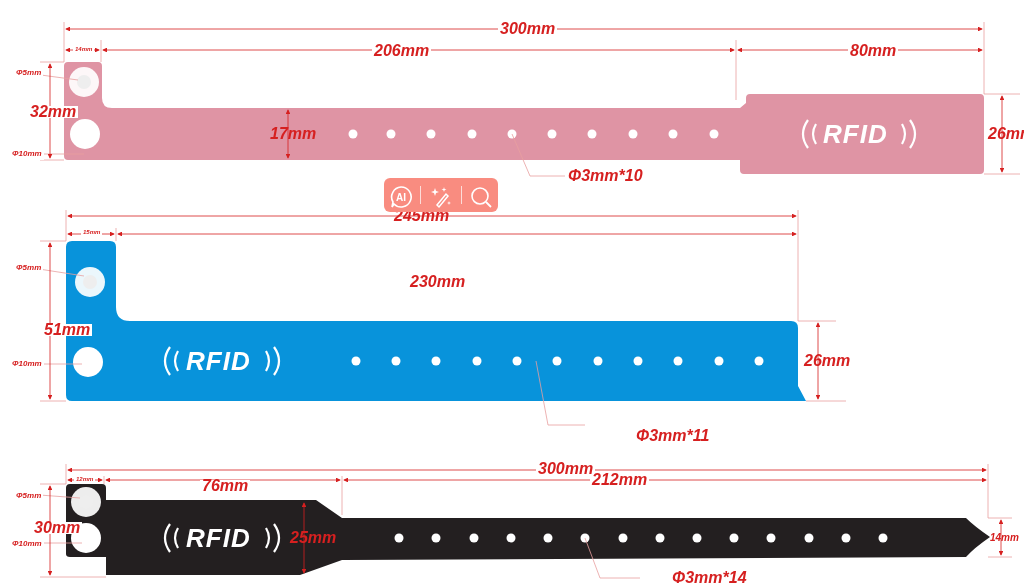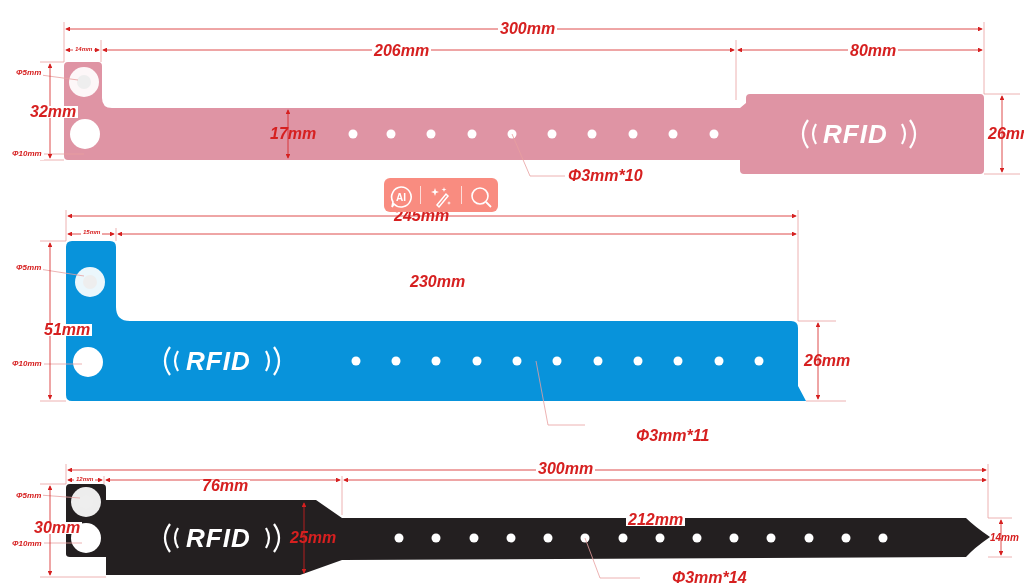--- a/index.html
+++ b/index.html
@@ -189,21 +189,21 @@
 <span class="lbl nobg" style="left:392px;top:210px;text-align:right;">245mm</span>
 <span class="lbl" style="left:408px;top:228px;margin-top:48px;">230mm</span>
 <span class="lbl small" style="left:81px;top:229px;">15mm</span>
 <span class="lbl" style="left:32px;top:324px;margin-left:10px;">51mm</span>
 <span class="lbl nobg" style="left:802px;top:355px;">26mm</span>
 <span class="lbl" style="left:14px;top:262px;font-size:8px;">Φ5mm</span>
 <span class="lbl" style="left:10px;top:358px;font-size:8px;">Φ10mm</span>
 <span class="lbl" style="left:586px;top:430px;margin-left:48px;">Φ3mm*11</span>
 
 <span class="lbl" style="left:536px;top:463px;">300mm</span>
-<span class="lbl" style="left:626px;top:474px;margin-top:40px;">212mm</span>
+<span class="lbl" style="left:590px;top:474px;">212mm</span>
 <span class="lbl small" style="left:74px;top:476px;">12mm</span>
 <span class="lbl" style="left:200px;top:480px;">76mm</span>
 <span class="lbl" style="left:32px;top:522px;">30mm</span>
 <span class="lbl nobg" style="left:288px;top:532px;">25mm</span>
 <span class="lbl nobg" style="left:988px;top:532px;font-size:10px;">14mm</span>
 <span class="lbl" style="left:14px;top:490px;font-size:8px;">Φ5mm</span>
 <span class="lbl" style="left:10px;top:538px;font-size:8px;">Φ10mm</span>
 <span class="lbl" style="left:670px;top:572px;">Φ3mm*14</span>
 
 <div class="toolbar">

